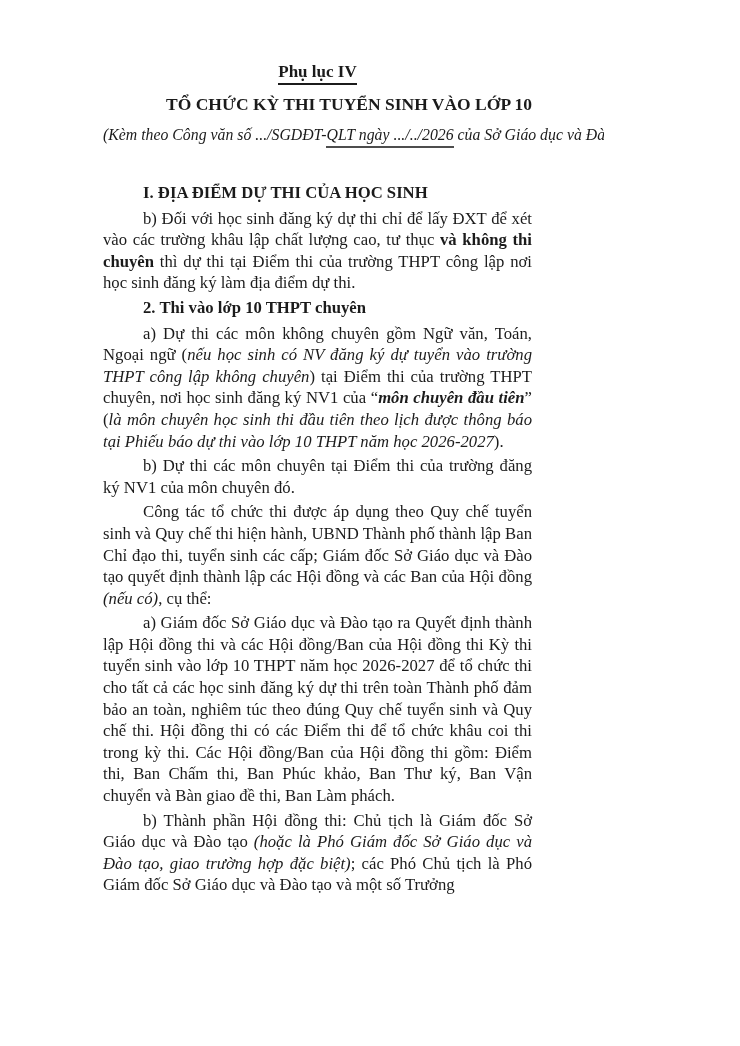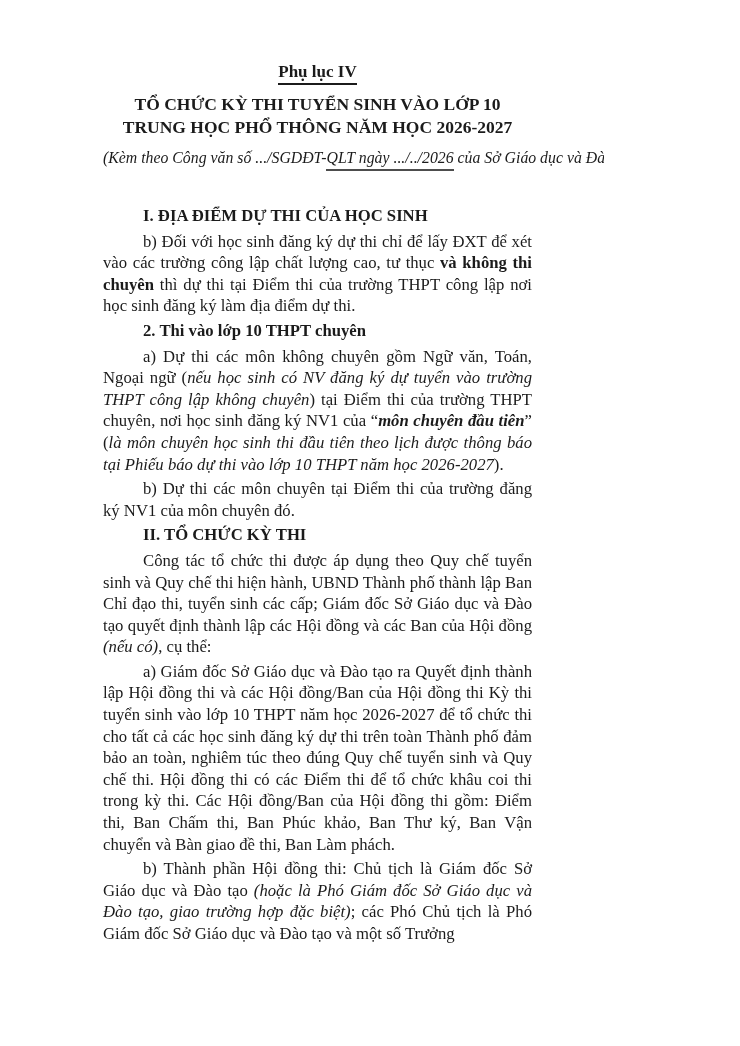--- a/index.html
+++ b/index.html
@@ -21,20 +21,21 @@
     font-weight: 700;
     font-size: 17px;
     line-height: 20px;
     border-bottom: 2px solid #1b1b1b;
     padding-bottom: 1px;
   }
   .doc-title {
     font-weight: 700;
     font-size: 17.5px;
     line-height: 23px;
+    text-align: right;
   }
   .doc-title.first { margin-top: 8px; }
   .subtitle {
     font-style: italic;
     font-size: 15.8px;
     line-height: 22px;
     margin-top: 8px;
     white-space: nowrap;
   }
   .subtitle .u-run {
@@ -59,28 +60,26 @@
 </style>
 </head>
 <body>
 
 <div class="page">
   <div class="doc-header">
     <div class="appendix-wrap">
       <span class="appendix">Phụ lục IV</span>
     </div>
     <div class="doc-title first">TỔ CHỨC KỲ THI TUYỂN SINH VÀO LỚP 10</div>
-    <div class="doc-title">TRUNG HỌC PHỔ THÔNG NĂM HỌC 2026-2027</div>
     <div class="subtitle"><span>(Kèm theo Công văn số .../SGDĐT-</span><span class="u-run">QLT ngày .../../2026</span><span> của Sở Giáo dục và Đào tạo)</span></div>
   </div>
 
   <div class="doc-body" id="doc-body">
       <div class="block heading"><span class="b">I. ĐỊA ĐIỂM DỰ THI CỦA HỌC SINH</span></div>
-      <div class="block paragraph"><span>b) Đối với học sinh đăng ký dự thi chỉ để lấy ĐXT để xét vào các trường công lập chất lượng cao, tư thục </span><span class="b">và không thi chuyên</span><span> thì dự thi tại Điểm thi của trường THPT công lập nơi học sinh đăng ký làm địa điểm dự thi.</span></div>
+      <div class="block paragraph"><span>b) Đối với học sinh đăng ký dự thi chỉ để lấy ĐXT để xét vào các trường khâu lập chất lượng cao, tư thục </span><span class="b">và không thi chuyên</span><span> thì dự thi tại Điểm thi của trường THPT công lập nơi học sinh đăng ký làm địa điểm dự thi.</span></div>
       <div class="block heading"><span class="b">2. Thi vào lớp 10 THPT chuyên</span></div>
       <div class="block paragraph"><span>a) Dự thi các môn không chuyên gồm Ngữ văn, Toán, Ngoại ngữ (</span><span class="i">nếu học sinh có NV đăng ký dự tuyển vào trường THPT công lập không chuyên</span><span>) tại Điểm thi của trường THPT chuyên, nơi học sinh đăng ký NV1 của “</span><span class="b i">môn chuyên đầu tiên</span><span>” (</span><span class="i">là môn chuyên học sinh thi đầu tiên theo lịch được thông báo tại Phiếu báo dự thi vào lớp 10 THPT năm học 2026-2027</span><span>).</span></div>
       <div class="block paragraph"><span>b) Dự thi các môn chuyên tại Điểm thi của trường đăng ký NV1 của môn chuyên đó.</span></div>
-      <div class="block heading"><span class="b">II. TỔ CHỨC KỲ THI</span></div>
       <div class="block paragraph"><span>Công tác tổ chức thi được áp dụng theo Quy chế tuyển sinh và Quy chế thi hiện hành, UBND Thành phố thành lập Ban Chỉ đạo thi, tuyển sinh các cấp; Giám đốc Sở Giáo dục và Đào tạo quyết định thành lập các Hội đồng và các Ban của Hội đồng </span><span class="i">(nếu có)</span><span>, cụ thể:</span></div>
       <div class="block paragraph"><span>a) Giám đốc Sở Giáo dục và Đào tạo ra Quyết định thành lập Hội đồng thi và các Hội đồng/Ban của Hội đồng thi Kỳ thi tuyển sinh vào lớp 10 THPT năm học 2026-2027 để tổ chức thi cho tất cả các học sinh đăng ký dự thi trên toàn Thành phố đảm bảo an toàn, nghiêm túc theo đúng Quy chế tuyển sinh và Quy chế thi. Hội đồng thi có các Điểm thi để tổ chức khâu coi thi trong kỳ thi. Các Hội đồng/Ban của Hội đồng thi gồm: Điểm thi, Ban Chấm thi, Ban Phúc khảo, Ban Thư ký, Ban Vận chuyển và Bàn giao đề thi, Ban Làm phách.</span></div>
       <div class="block paragraph"><span>b) Thành phần Hội đồng thi: Chủ tịch là Giám đốc Sở Giáo dục và Đào tạo </span><span class="i">(hoặc là Phó Giám đốc Sở Giáo dục và Đào tạo, giao trường hợp đặc biệt)</span><span>; các Phó Chủ tịch là Phó Giám đốc Sở Giáo dục và Đào tạo và một số Trưởng</span></div>
     </div>
 </div>
 
 </body></html>

